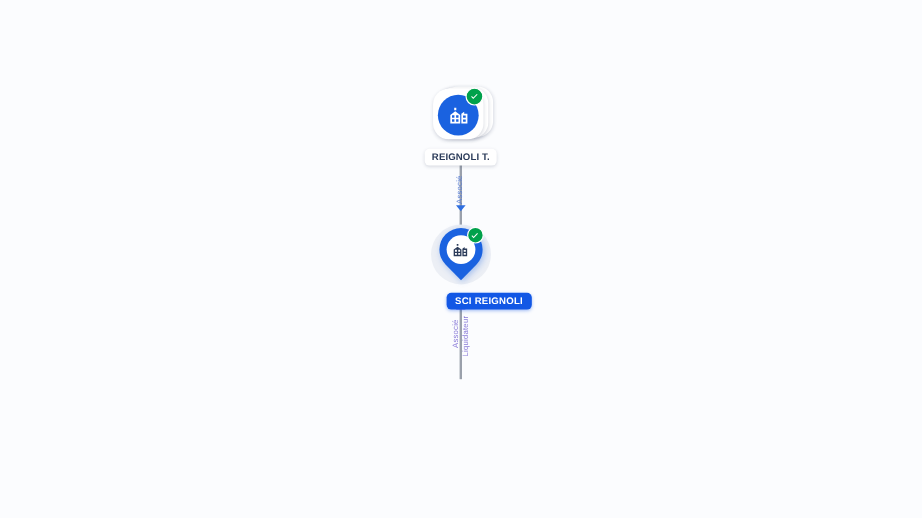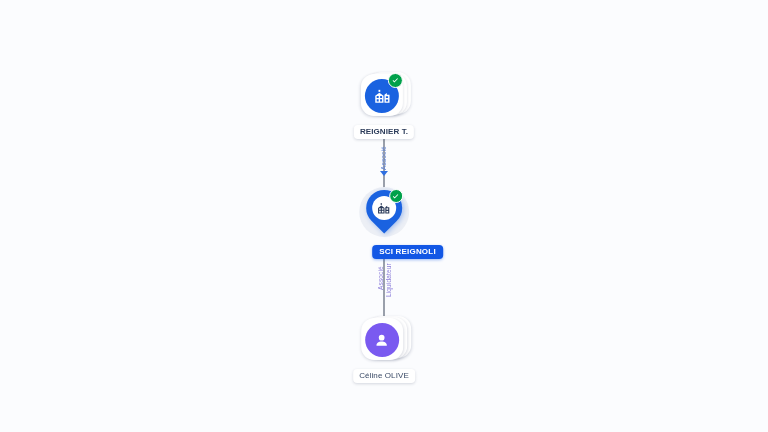--- a/index.html
+++ b/index.html
@@ -205,21 +205,21 @@
             <path fill="#ffffff" d="M7.1 6.1V3.6h2.2v2.5z"></path>
           </svg>
         </div>
         <div class="check-badge">
           <svg width="9" height="9" viewBox="0 0 24 24" aria-hidden="true">
             <path fill="#ffffff" d="M9.3 17.2 4.6 12.5l1.6-1.6 3.1 3.1 8-8 1.6 1.6z"></path>
           </svg>
         </div>
       </div>
     </div>
-    <div class="node-label">REIGNIER T.</div>
+    <div class="node-label">REIGNOLI T.</div>
   </div>
 
   <div class="node" style="left:384px; top:186px;">
     <div class="pin-wrap">
       <div class="pin-halo"></div>
       <div class="pin"></div>
       <div class="pin-inner">
         <svg width="15" height="15" viewBox="0 0 24 24" aria-hidden="true">
           <path fill="#2c3c5a" d="M3 20V11.2L8.2 7.3 13.4 11.2V20H3zm1.8-1.8h2.5v-2.6H4.8v2.6zm4.3 0h2.5v-2.6H9.1v2.6zM4.8 14h2.5v-2.6H4.8V14zm4.3 0h2.5v-2.6H9.1V14z"></path>
           <path fill="#2c3c5a" d="M14.6 20V9.9l3-2.2v2.1h3.4V20h-6.4zm1.8-1.8h2.8v-2.4h-2.8v2.4zm0-4.2h2.8v-2.4h-2.8V14z"></path>
@@ -230,29 +230,14 @@
         <svg width="9" height="9" viewBox="0 0 24 24" aria-hidden="true">
           <path fill="#ffffff" d="M9.3 17.2 4.6 12.5l1.6-1.6 3.1 3.1 8-8 1.6 1.6z"></path>
         </svg>
       </div>
     </div>
     <div style="margin-top:-2px;">
       <div class="pill-label">SCI REIGNOLI</div>
     </div>
   </div>
 
-  <div class="node" style="left:384px; top:318px;">
-    <div class="stack">
-      <div class="card c3"></div>
-      <div class="card c2"></div>
-      <div class="card c1">
-        <div class="disc purple">
-          <svg width="19" height="19" viewBox="0 0 24 24" aria-hidden="true">
-            <circle cx="12" cy="8.4" r="3.6" fill="#ffffff"></circle>
-            <path fill="#ffffff" d="M12 13.2c-3.6 0-6.5 2-6.5 4.4v1.1h13v-1.1c0-2.4-2.9-4.4-6.5-4.4z"></path>
-          </svg>
-        </div>
-      </div>
-    </div>
-    <div class="node-label person">Céline OLIVE</div>
-  </div>
 
 </div>
 
 </body></html>

